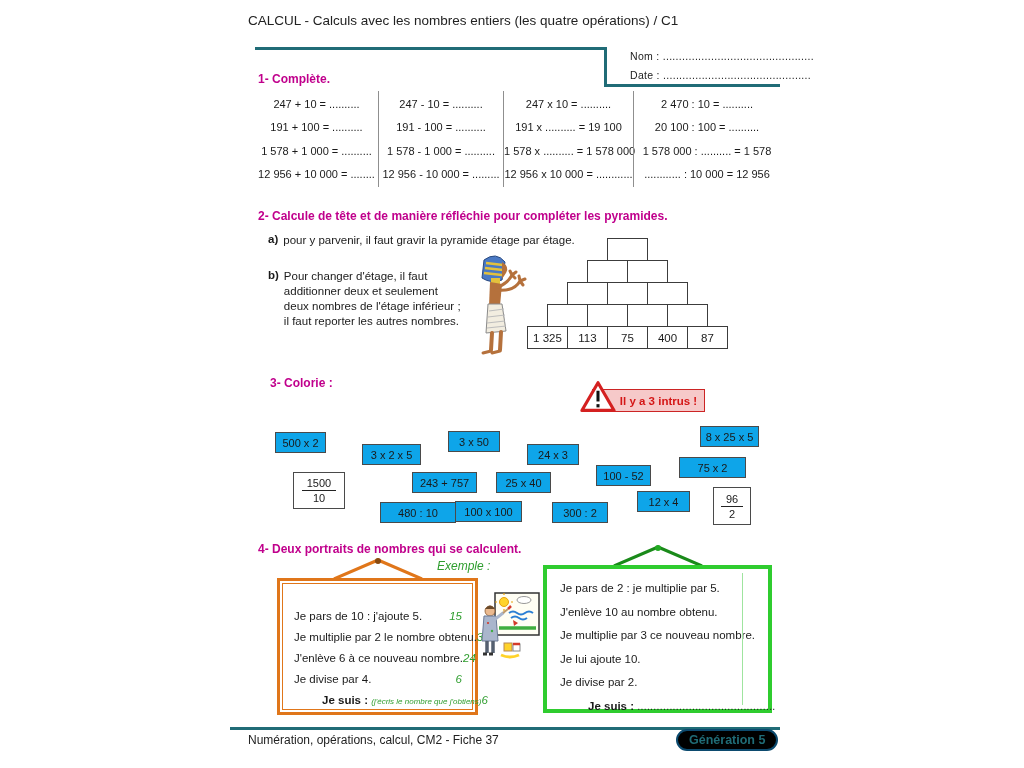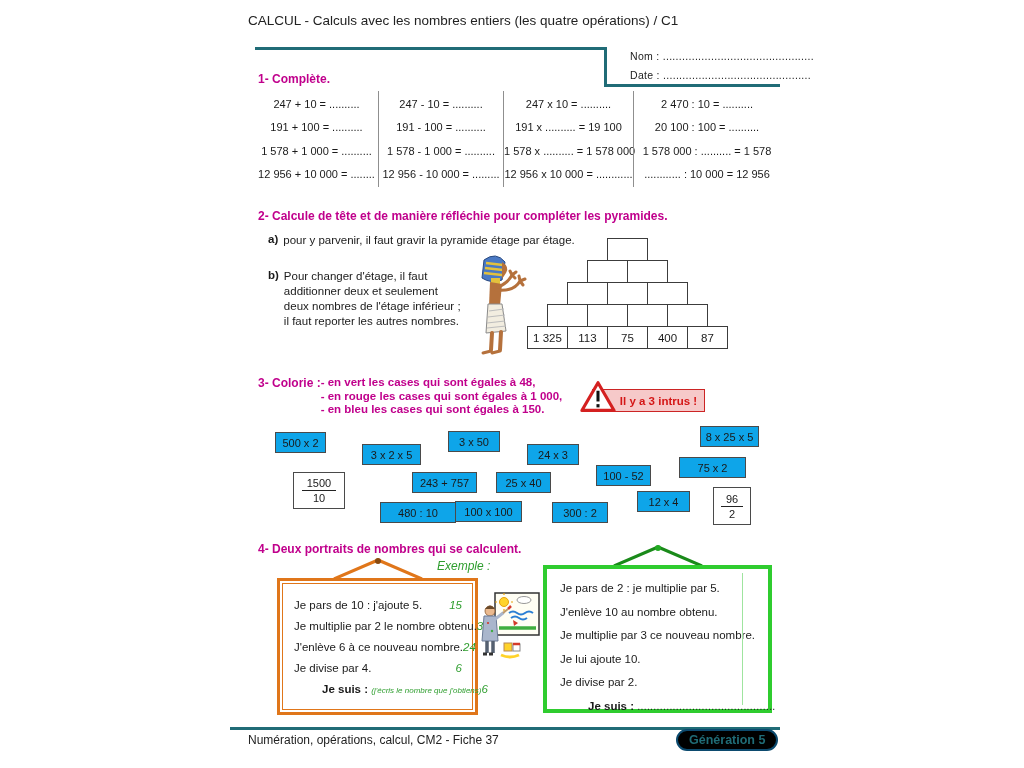--- a/index.html
+++ b/index.html
@@ -21,21 +21,21 @@
   .pyr{position:absolute;width:41px;height:23px;border:1.5px solid #3c3c3c;background:#fff;display:flex;align-items:center;justify-content:center;font-size:11.5px}
   
   .opbox{position:absolute;height:21px;border:1.5px solid #4a4a4a;background:#0ea5e9;display:flex;align-items:center;justify-content:center;font-size:11px;white-space:nowrap}
   .fracbox{position:absolute;border:1.5px solid #4a4a4a;background:#fff;display:flex;flex-direction:column;align-items:center;justify-content:center;font-size:11px}
   .fracnum{border-bottom:1.2px solid #222;padding:0 5px;line-height:14px}
   .fracden{line-height:14px}
   
   .warnbox{position:absolute;left:14px;top:9px;width:113px;height:23px;background:#f6c9c9;border:1.5px solid #cc2424;display:flex;align-items:center;justify-content:center;padding-left:20px;font-weight:bold;font-size:11.5px;color:#d41616;white-space:nowrap}
   
   .orange-frame{position:absolute;left:277px;top:578px;width:201px;height:137px;border:3px solid #e0761a;background:#fff}
-  .orange-inner{position:absolute;inset:2px;border:1px solid #e0761a;padding:15px 10px 6px 11px}
+  .orange-inner{position:absolute;inset:2px;border:1px solid #e0761a;padding:26px 10px 6px 11px}
   .green-frame{position:absolute;left:543px;top:565px;width:229px;height:148px;border:4px solid #2fcc2f;background:#fff;padding:13px 32px 6px 13px}
   .green-rule{position:absolute;right:25px;top:4px;bottom:4px;width:1px;background:#9fe49f}
   .portrait-row{display:flex;justify-content:space-between;align-items:baseline;font-size:11.5px;margin-bottom:9px;white-space:nowrap}
   .green-val{color:#2f9e2f;font-style:italic}
   .jesuis-label{font-weight:bold;font-size:11.5px}
   .jesuis-hint{color:#2f9e2f;font-style:italic;font-size:8px}
   .right-line{font-size:11.5px;margin-bottom:11.5px;white-space:nowrap}
   
   .gen-badge{position:absolute;left:676px;top:729px;border:2px solid #0c4a6e;border-radius:13px;padding:2px 11px;color:#206c77;font-weight:bold;font-size:12.5px;background:#000000;white-space:nowrap}
 </style>
@@ -124,27 +124,22 @@
   <div class="pyr" style="left:60px;top:66px"></div>
   <div class="pyr" style="left:100px;top:66px"></div>
   <div class="pyr" style="left:140px;top:66px"></div>
   <div class="pyr" style="left:0;top:88px">1 325</div>
   <div class="pyr" style="left:40px;top:88px">113</div>
   <div class="pyr" style="left:80px;top:88px">75</div>
   <div class="pyr" style="left:120px;top:88px">400</div>
   <div class="pyr" style="left:160px;top:88px">87</div>
 </div>
 
-<div class="abs" style="left:258px;top:376px;display:flex;">
+<div class="abs" style="left:270px;top:376px;display:flex;gap:8px">
   <span class="mag" style="font-size:12px">3- Colorie :</span>
-  <div>
-    <div class="mag" style="font-size:11.5px;line-height:13.5px;white-space:nowrap">- en vert les cases qui sont égales à 48,</div>
-    <div class="mag" style="font-size:11.5px;line-height:13.5px;white-space:nowrap">- en rouge les cases qui sont égales à 1 000,</div>
-    <div class="mag" style="font-size:11.5px;line-height:13.5px;white-space:nowrap">- en bleu les cases qui sont égales à 150.</div>
-  </div>
 </div>
 
 <div class="abs" style="left:578px;top:380px;width:130px;height:34px">
   <div class="warnbox">Il y a 3 intrus !</div>
   <svg style="position:absolute;left:0;top:0" width="40" height="34" viewBox="0 0 42 38">
     <path d="M21,3 L39,34 L3,34 Z" fill="#ffffff" stroke="#d42020" stroke-width="3.5" stroke-linejoin="round"></path>
     <rect x="19.3" y="12" width="3.4" height="12" fill="#111"></rect>
     <rect x="19.3" y="27" width="3.4" height="3.6" fill="#111"></rect>
   </svg>
 </div>

